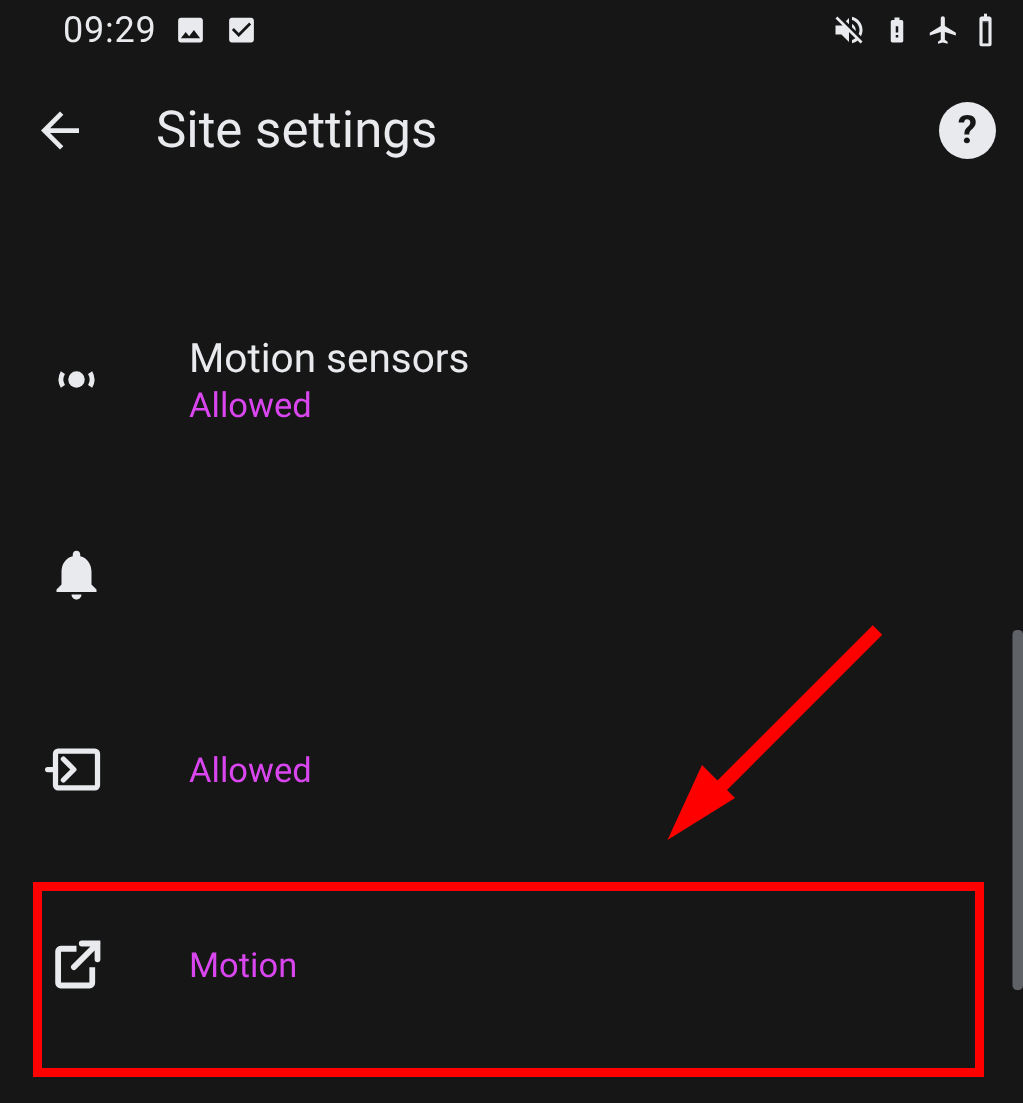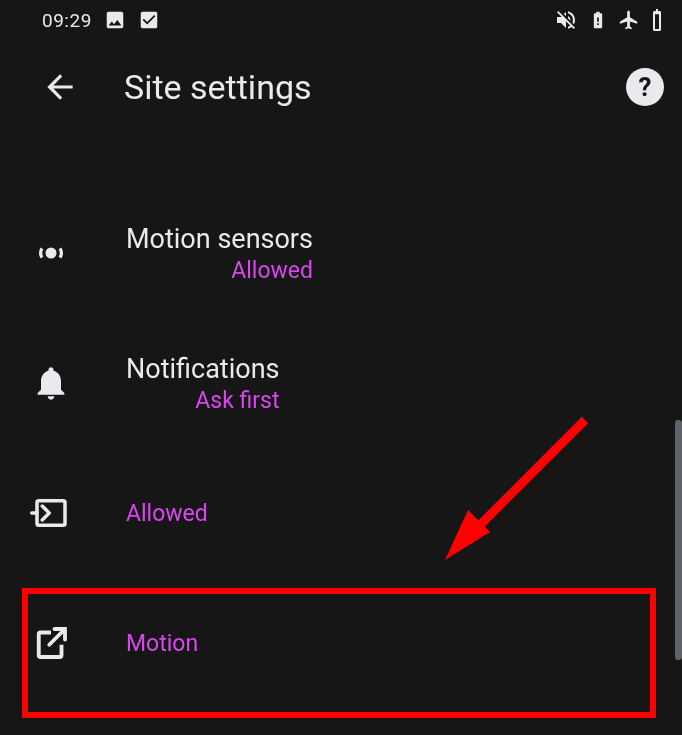--- a/index.html
+++ b/index.html
@@ -15,21 +15,21 @@
       color: #e8eaed;
       overflow: hidden;
       position: relative;
     }
     .status-bar {
       height: 40px;
       display: flex;
       align-items: center;
       justify-content: space-between;
       padding: 0 18px 0 42px;
-      font-size: 19px;
+      font-size: 24px;
       color: #e8eaed;
     }
     .status-left {
       display: flex;
       align-items: center;
       gap: 12px;
     }
     .status-time {
       letter-spacing: 0.5px;
     }
@@ -39,21 +39,21 @@
       gap: 10px;
     }
     .status-icon {
       display: inline-flex;
       align-items: center;
     }
     .app-bar {
       height: 94px;
       display: flex;
       align-items: center;
-      padding: 0 18px 0 36px;
+      padding: 0 18px 0 16px;
       gap: 40px;
     }
     .back-button {
       width: 48px;
       height: 48px;
       display: flex;
       align-items: center;
       justify-content: center;
       color: #e8eaed;
     }
@@ -89,21 +89,20 @@
       display: flex;
       align-items: center;
       justify-content: center;
       color: #e8eaed;
       margin-right: 50px;
     }
     .setting-text {
       display: flex;
       flex-direction: column;
       gap: 2px;
-      align-items: flex-end;
     }
     .setting-title {
       font-size: 27px;
       color: #e8eaed;
       font-weight: 400;
     }
     .setting-subtitle {
       font-size: 23px;
       color: #d946ef;
     }
@@ -203,24 +202,20 @@
       <div class="setting-subtitle">Allowed</div>
     </div>
   </div>
 
   <div class="setting-item">
     <div class="setting-icon">
       <svg width="40" height="40" viewBox="0 0 24 24" fill="#e8eaed">
           <path d="M12 22c1.1 0 2-.9 2-2h-4c0 1.1.9 2 2 2zm6-6v-5c0-3.07-1.63-5.64-4.5-6.32V4c0-.83-.67-1.5-1.5-1.5s-1.5.67-1.5 1.5v.68C7.64 5.36 6 7.92 6 11v5l-2 2v1h16v-1l-2-2z"></path>
         </svg>
     </div>
-    <div class="setting-text">
-      <div class="setting-title">Notifications</div>
-      <div class="setting-subtitle">Ask first</div>
-    </div>
   </div>
 
   <div class="setting-item">
     <div class="setting-icon">
       <svg width="42" height="42" viewBox="0 0 24 24" fill="none" stroke="#e8eaed" stroke-width="2">
           <rect x="4" y="5" width="16" height="14" rx="1" ry="1"></rect>
           <path d="M1 12h3M11 12l-4 4M11 12l-4-4" stroke-width="2" stroke-linecap="round"></path>
         </svg>
     </div>
     <div class="setting-text">

